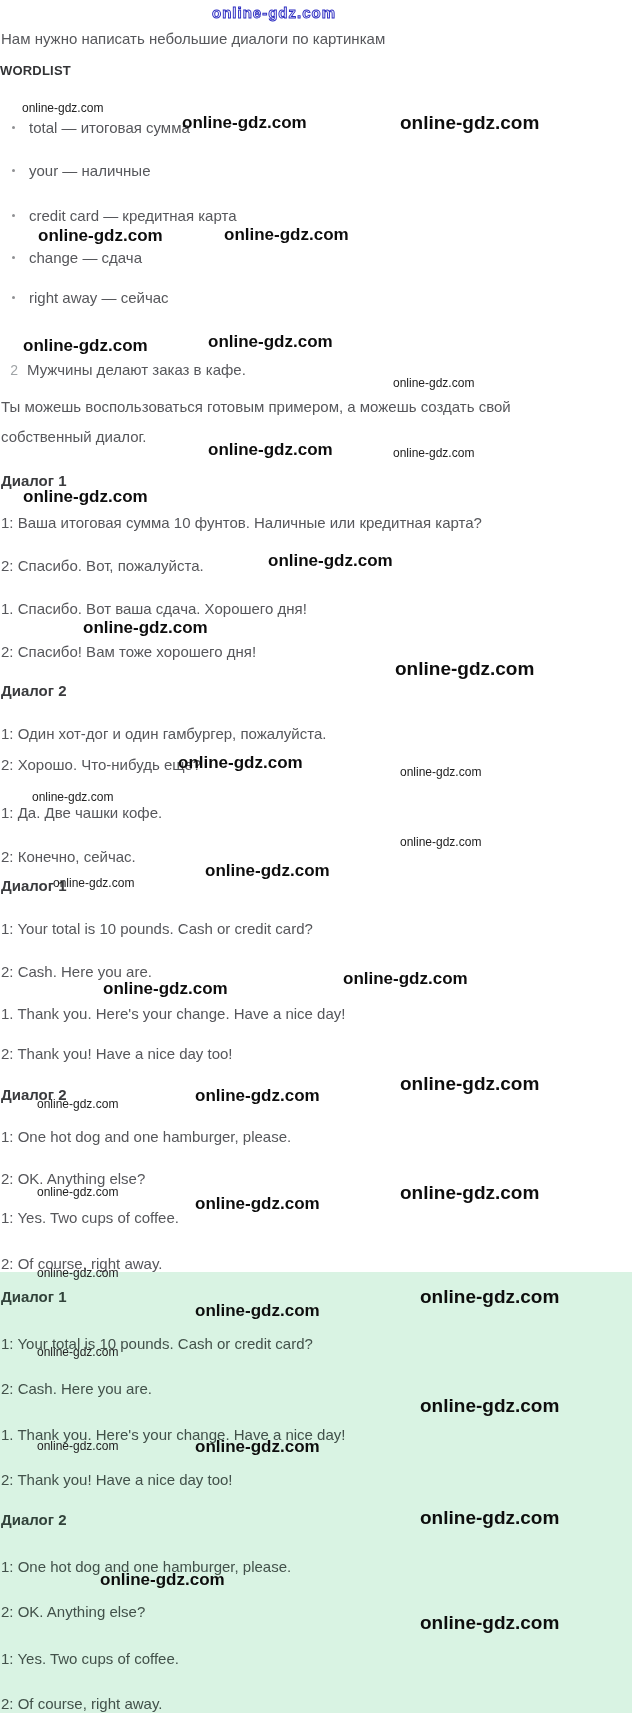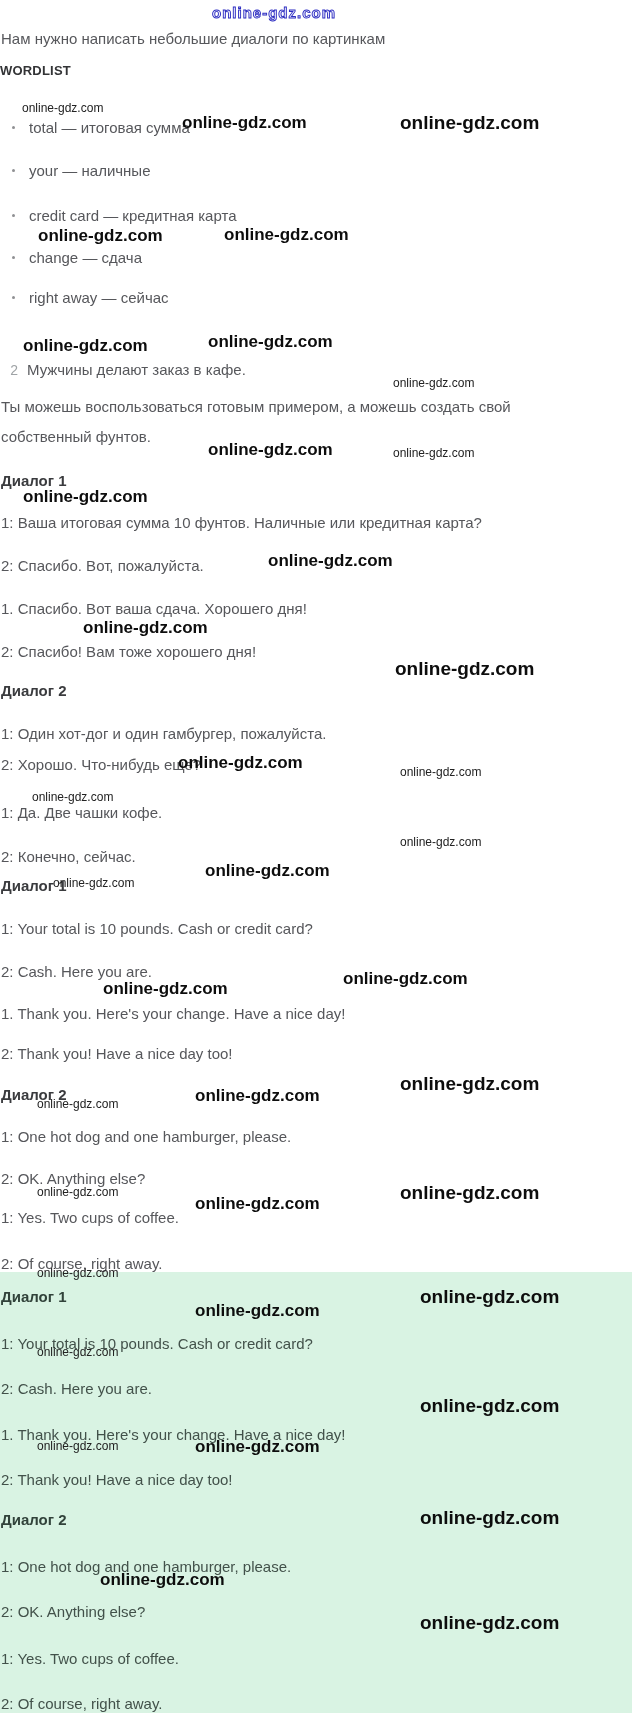--- a/index.html
+++ b/index.html
@@ -88,21 +88,21 @@
 
   <div class="t li" style="top:118px"><span class="dot"></span><span>total — итоговая сумма</span></div>
   <div class="t li" style="top:161px"><span class="dot"></span><span>your — наличные</span></div>
   <div class="t li" style="top:206px"><span class="dot"></span><span>credit card — кредитная карта</span></div>
   <div class="t li" style="top:248px"><span class="dot"></span><span>change — сдача</span></div>
   <div class="t li" style="top:288px"><span class="dot"></span><span>right away — сейчас</span></div>
 
   <div class="t ni" style="top:360px"><span class="num">2</span><span>Мужчины делают заказ в кафе.</span></div>
 
   <div class="t" style="top:397px">Ты можешь воспользоваться готовым примером, а можешь создать свой</div>
-  <div class="t" style="top:427px">собственный фунтов.</div>
+  <div class="t" style="top:427px">собственный диалог.</div>
 
   <div class="t h" style="top:471px">Диалог 1</div>
   <div class="t" style="top:513px">1: Ваша итоговая сумма 10 фунтов. Наличные или кредитная карта?</div>
   <div class="t" style="top:556px">2: Спасибо. Вот, пожалуйста.</div>
   <div class="t" style="top:599px">1. Спасибо. Вот ваша сдача. Хорошего дня!</div>
   <div class="t" style="top:642px">2: Спасибо! Вам тоже хорошего дня!</div>
 
   <div class="t h" style="top:681px">Диалог 2</div>
   <div class="t" style="top:724px">1: Один хот-дог и один гамбургер, пожалуйста.</div>
   <div class="t" style="top:755px">2: Хорошо. Что-нибудь еще?</div>

